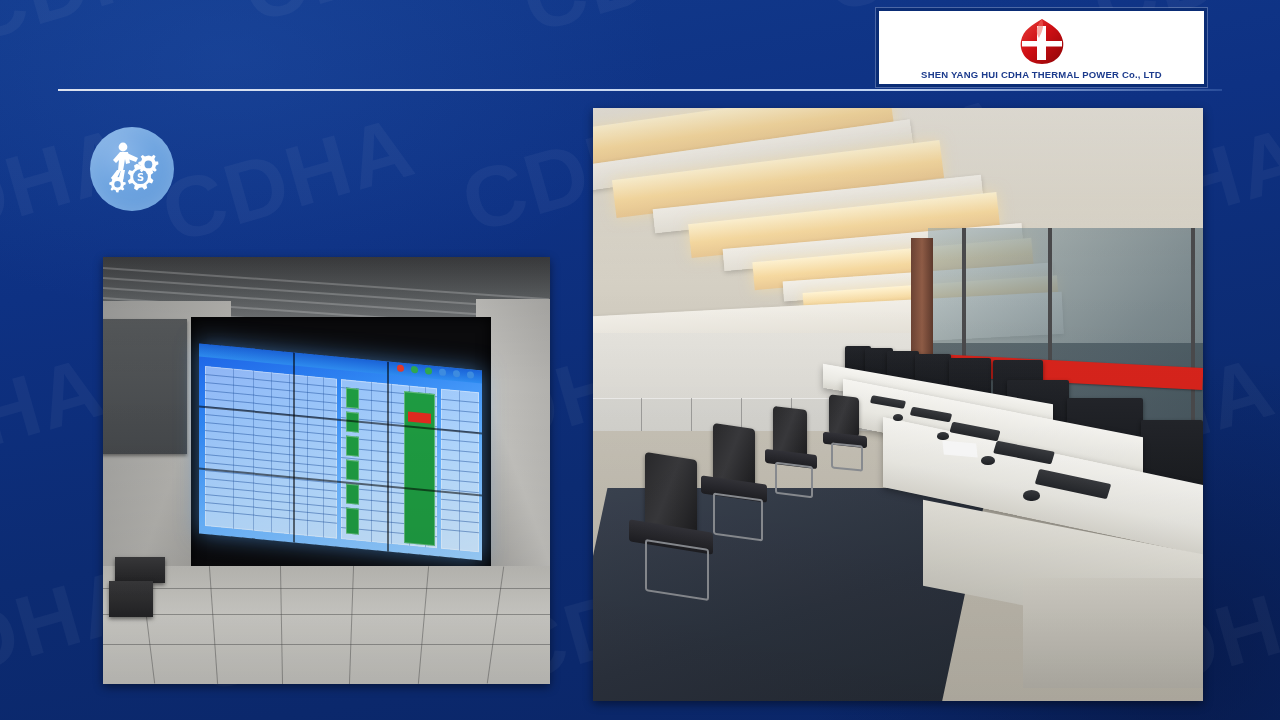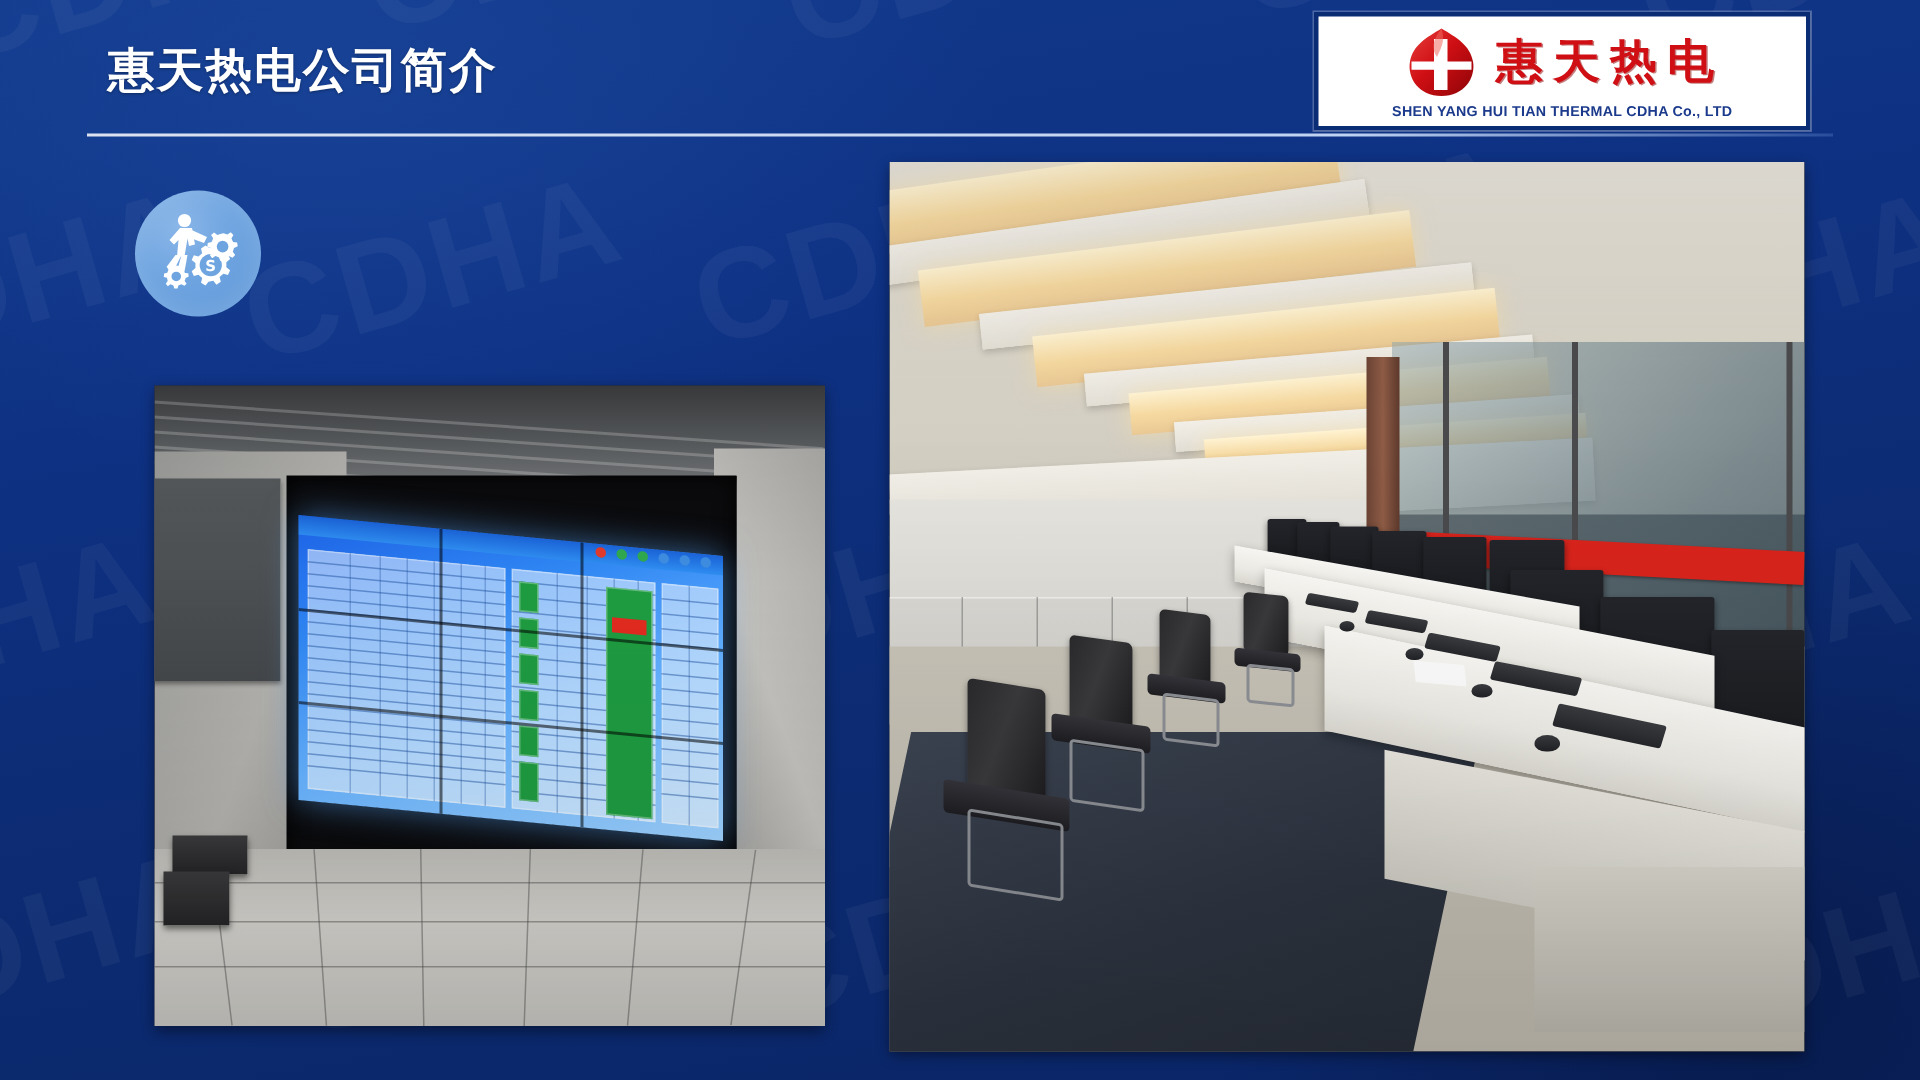--- a/index.html
+++ b/index.html
@@ -308,42 +308,40 @@
     <div class="wm" style="left:1080px;top:430px;">CDHA</div>
 
     <div class="wm" style="left:-50px; top:640px;">CDHA</div>
     <div class="wm" style="left:250px; top:640px;">CDHA</div>
     <div class="wm" style="left:560px; top:630px;">CDHA</div>
     <div class="wm" style="left:860px; top:630px;">CDHA</div>
     <div class="wm" style="left:1150px;top:650px;">CDHA</div>
   </div>
 
   <div class="header">
-    <div class="page-title">惠天热电公司简介</div>
     <div class="title-rule"></div>
   </div>
 
   <div class="logo-box">
     <div class="logo-row">
       <svg class="logo-mark" viewBox="0 0 54 48">
         <defs>
           <linearGradient id="lgRed" x1="0" y1="0" x2="1" y2="1">
             <stop offset="0%" stop-color="#e8403c"></stop>
             <stop offset="45%" stop-color="#cf0f14"></stop>
             <stop offset="100%" stop-color="#8e0407"></stop>
           </linearGradient>
         </defs>
         <path d="M27 1 C17 7 8 12 6 23 C4 34 12 46 27 46 C42 46 50 34 48 23 C46 12 37 7 27 1 Z" fill="url(#lgRed)"></path>
         <rect x="22" y="8" width="9" height="34" fill="#ffffff"></rect>
         <rect x="7" y="23" width="40" height="5.5" fill="#ffffff"></rect>
         <path d="M27 1 C21 9 20 14 24 20 C26 15 30 10 27 1 Z" fill="#f06a60" opacity="0.55"></path>
       </svg>
-      <div class="logo-cn">惠天热电</div>
-    </div>
-    <div class="logo-en">SHEN YANG HUI TIAN THERMAL CDHA Co., LTD</div>
+    </div>
+    <div class="logo-en">SHEN YANG HUI CDHA THERMAL POWER Co., LTD</div>
   </div>
 
   <div class="icon-badge">
     <svg width="62" height="62" viewBox="0 0 62 62">
       <g fill="#ffffff">
 
         <circle cx="22" cy="9" r="4.4"></circle>
 
         <path d="M19 14 L27 14 L29 25 L25 26 L24 21 L22 33 L17 33 L18 22 L15 25 L12 22 Z"></path>
 

